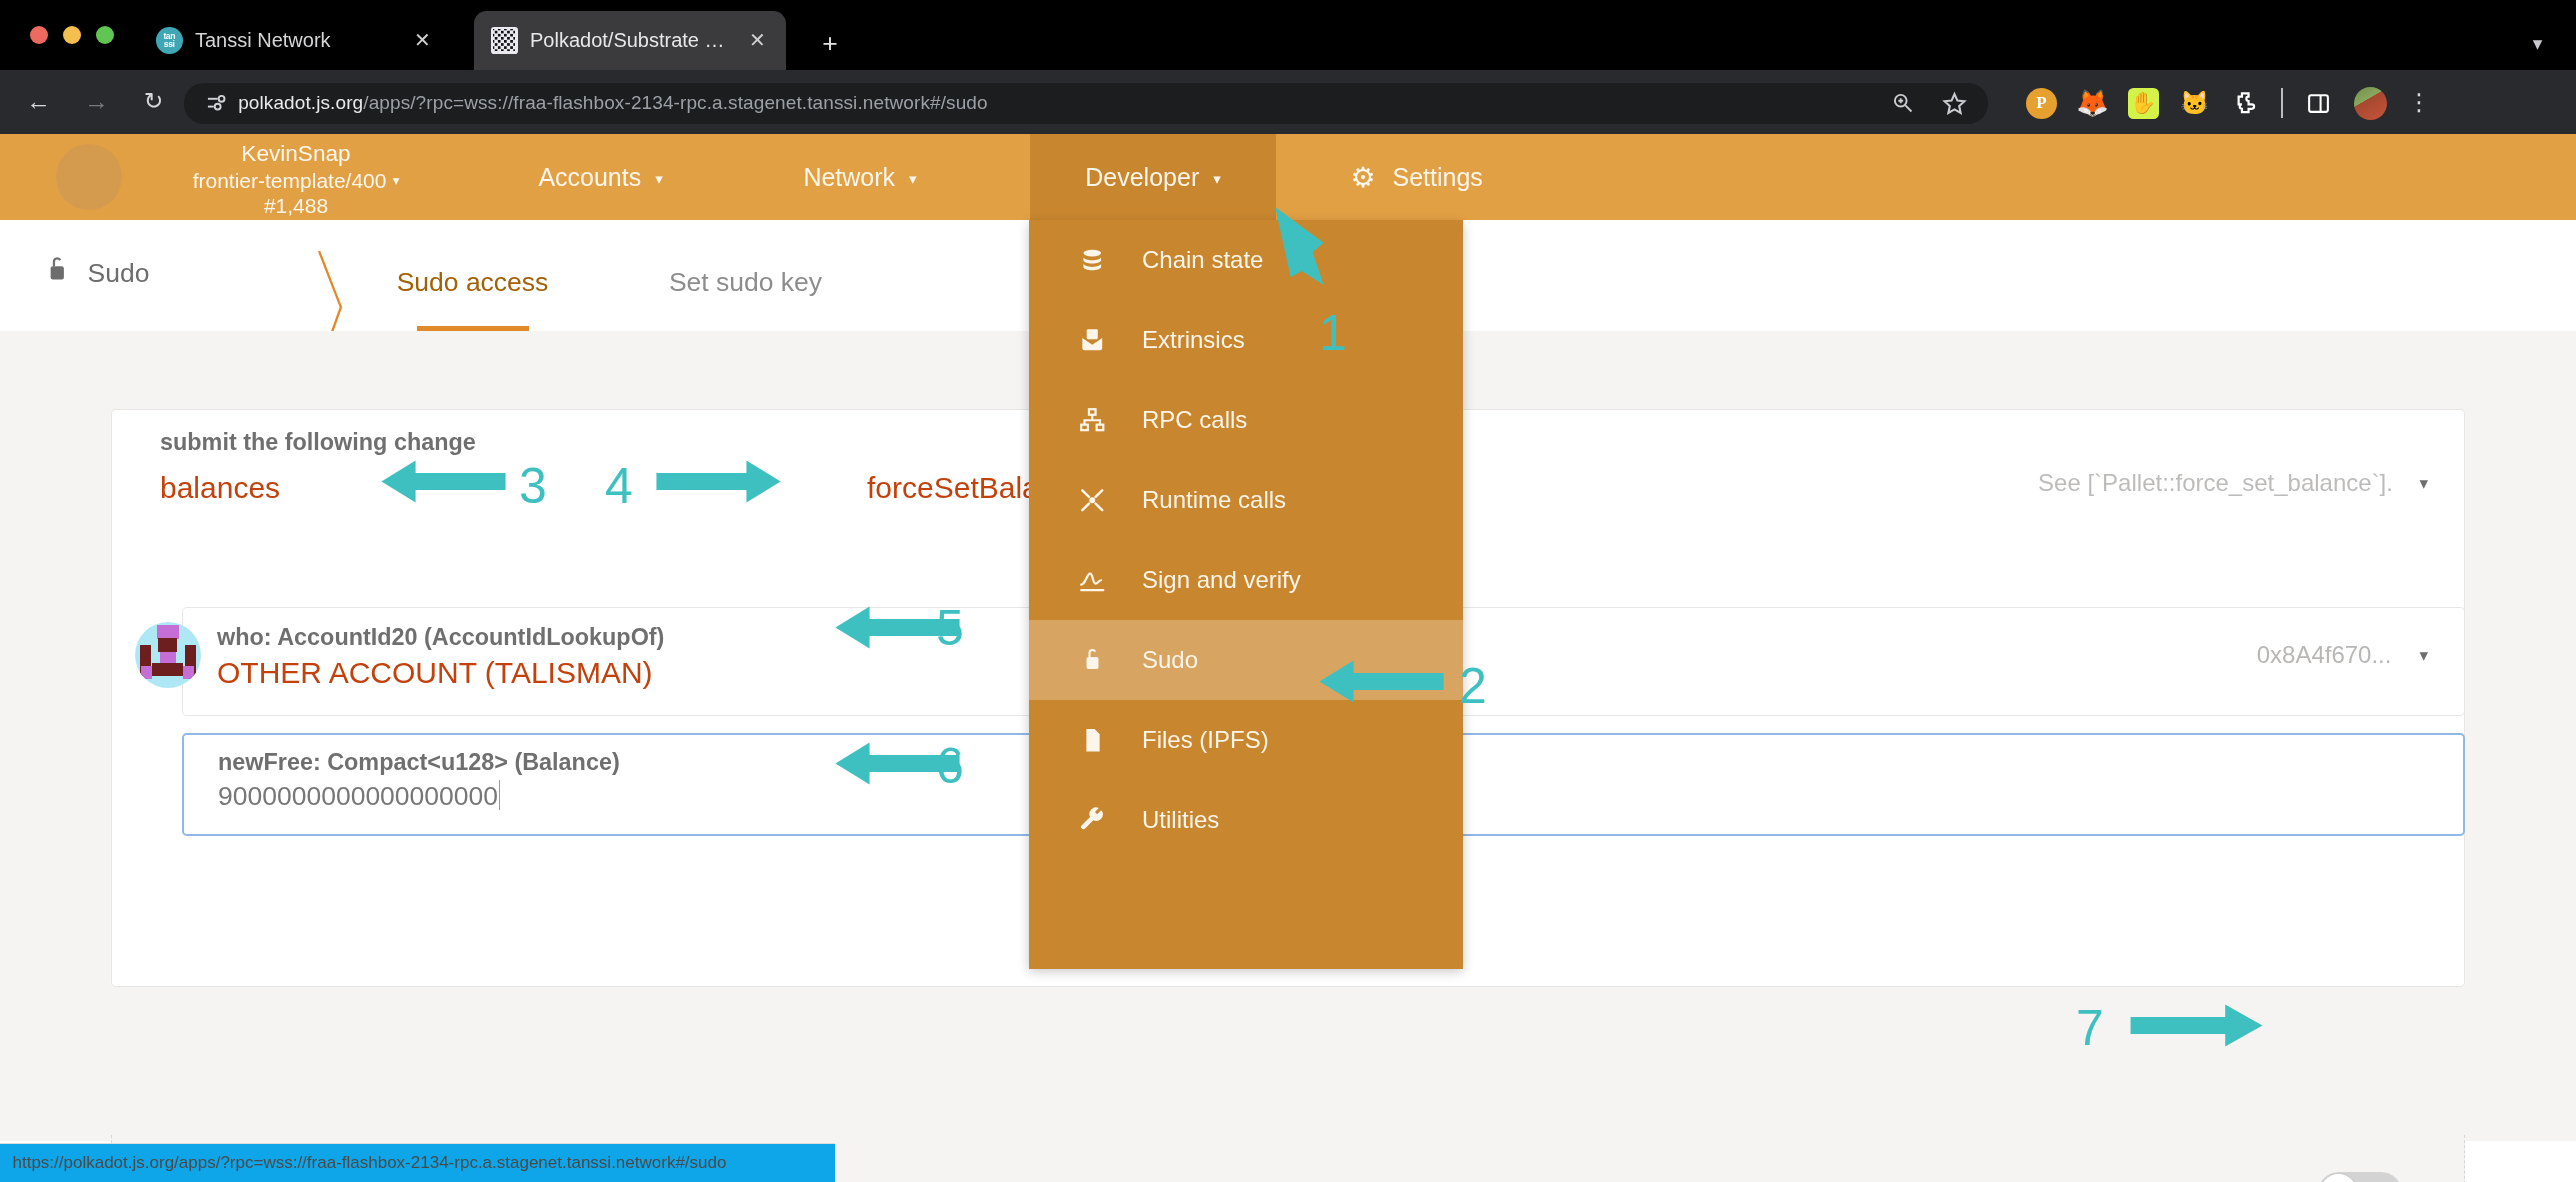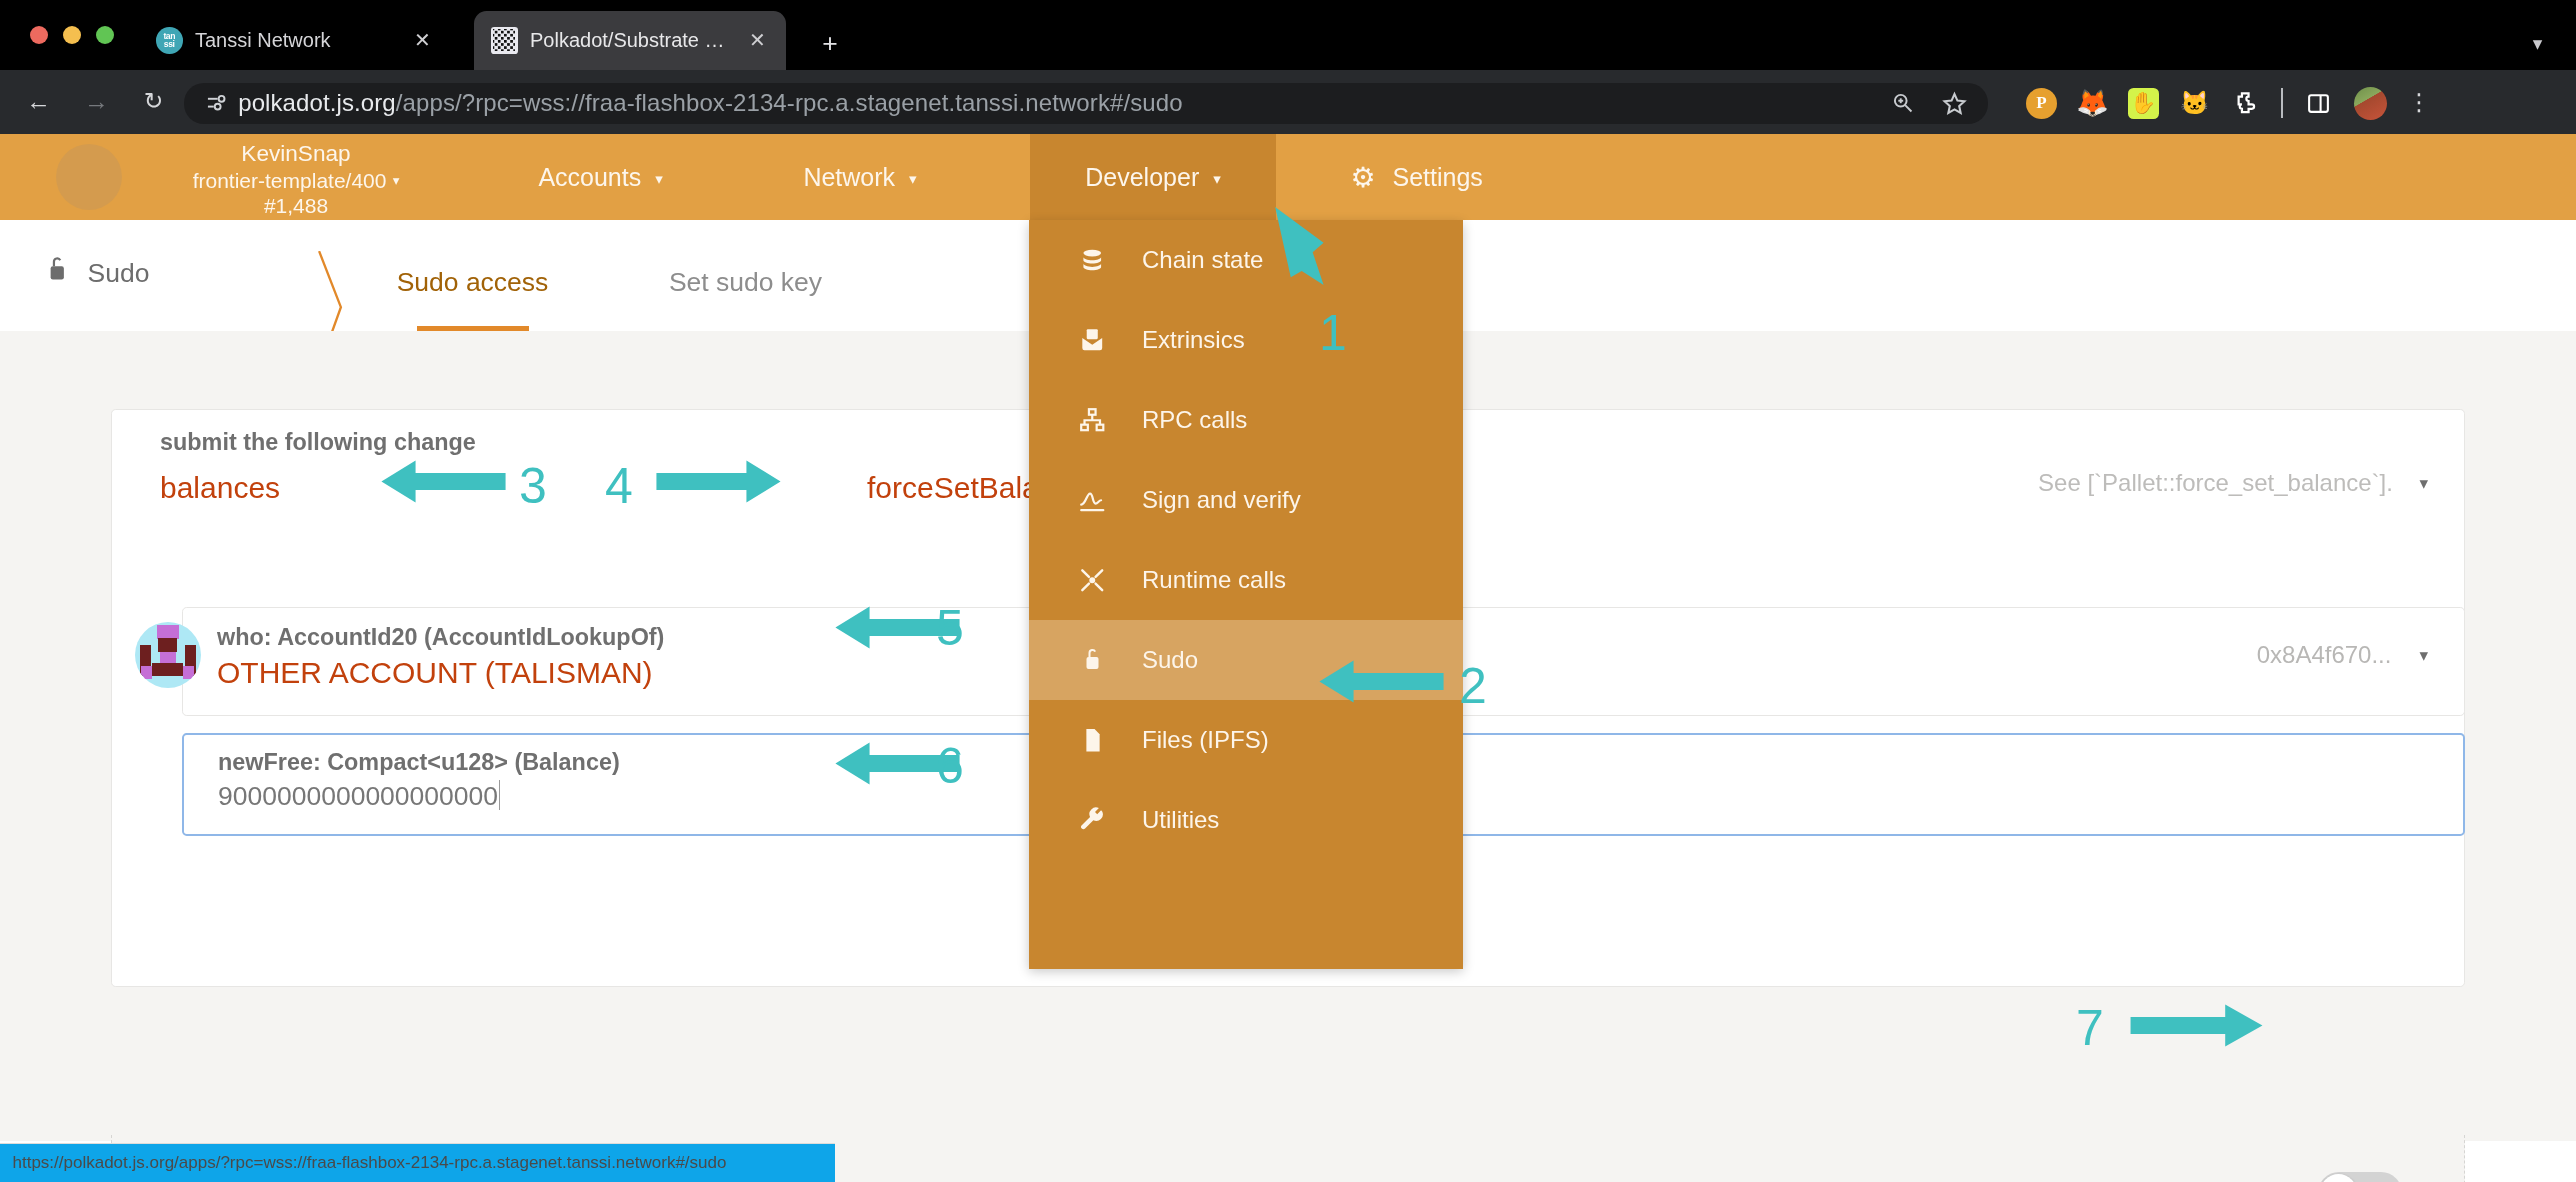--- a/index.html
+++ b/index.html
@@ -49,21 +49,21 @@
   .toolbar { position:absolute; left:0; top:70px; width:2576px; height:64px; background:#282a2d; }
   .nav-btn { position:absolute; top:15.6px; width:33px; height:33px; color:#d6d7da;
              font-size:25px; text-align:center; line-height:31px; cursor:pointer; }
   .nav-back { left:22px; }
   .nav-fwd  { left:80px; color:#76797d; }
   .nav-rel  { left:137px; font-size:23.4px; }
 
   .omnibox { position:absolute; left:184px; top:12.5px; width:1804px; height:41px;
              background:#1c1d1f; border-radius:20px; display:flex; align-items:center; padding:0 17px; }
   .omni-icon { width:31px; height:31px; flex:0 0 auto; display:flex; align-items:center; justify-content:center; }
-  .url { font-size:24px; color:#9aa0a6; white-space:nowrap; padding-left:6.2px;
+  .url { font-size:19px; color:#9aa0a6; white-space:nowrap; padding-left:6.2px;
          letter-spacing:0.1px; }
   .url b { color:#e8eaed; font-weight:400; }
   .omni-right { position:absolute; right:20px; top:0; height:41px; display:flex; align-items:center; gap:23.4px; }
   .omni-right .ic { width:28px; height:28px; color:#c8cbcf; display:flex; align-items:center; justify-content:center; }
 
   .ext-row { position:absolute; left:2026px; top:12.5px; height:41px; display:flex; align-items:center; gap:20px; }
   .ext { width:31px; height:31px; border-radius:6.2px; display:flex; align-items:center;
          justify-content:center; font-size:17px; color:#fff; flex:0 0 auto; }
   .ext.polka { background:#e6a02f; border-radius:50%; font-family:"Liberation Serif",serif; font-weight:bold;}
   .ext.fox { background:transparent; font-size:26.5px; }
@@ -378,36 +378,36 @@
             <rect x="9" y="2" width="6" height="5"></rect>
             <rect x="2" y="16" width="6" height="5"></rect>
             <rect x="16" y="16" width="6" height="5"></rect>
             <path d="M12 7v5M5 16v-4h14v4"></path>
           </svg>
       </span>
       <span>RPC calls</span>
     </div>
     <div class="dd-item">
       <span class="dd-ico">
+        <svg width="26.5" height="26.5" viewBox="0 0 24 24" fill="none" stroke="#fdf5ea" stroke-width="2.2" stroke-linecap="round">
+            <path d="M3 3l6 6M21 3l-6 6M3 21l6-6M21 21l-6-6"></path>
+            <circle cx="12" cy="12" r="1.6" fill="#fdf5ea"></circle>
+          </svg>
+      </span>
+      <span>Runtime calls</span>
+    </div>
+    <div class="dd-item">
+      <span class="dd-ico">
         <svg width="26.5" height="26.5" viewBox="0 0 24 24" fill="none" stroke="#fdf5ea" stroke-width="2" stroke-linecap="round">
             <path d="M2 16c4 0 5-10 8-10s2 9 5 9c2 0 3-3 5-3"></path>
             <path d="M2 21h20"></path>
           </svg>
       </span>
       <span>Sign and verify</span>
     </div>
-    <div class="dd-item">
-      <span class="dd-ico">
-        <svg width="26.5" height="26.5" viewBox="0 0 24 24" fill="none" stroke="#fdf5ea" stroke-width="2.2" stroke-linecap="round">
-            <path d="M3 3l6 6M21 3l-6 6M3 21l6-6M21 21l-6-6"></path>
-            <circle cx="12" cy="12" r="1.6" fill="#fdf5ea"></circle>
-          </svg>
-      </span>
-      <span>Runtime calls</span>
-    </div>
     <div class="dd-item active">
       <span class="dd-ico">
         <svg width="25" height="28" viewBox="0 0 24 28" fill="#fdf5ea">
             <path d="M8 11V7a4 4 0 0 1 7.6-1.8l-1.8.9A2 2 0 0 0 10 7v4z"></path>
             <rect x="6" y="11" width="12" height="12" rx="2"></rect>
           </svg>
       </span>
       <span>Sudo</span>
     </div>
     <div class="dd-item">

